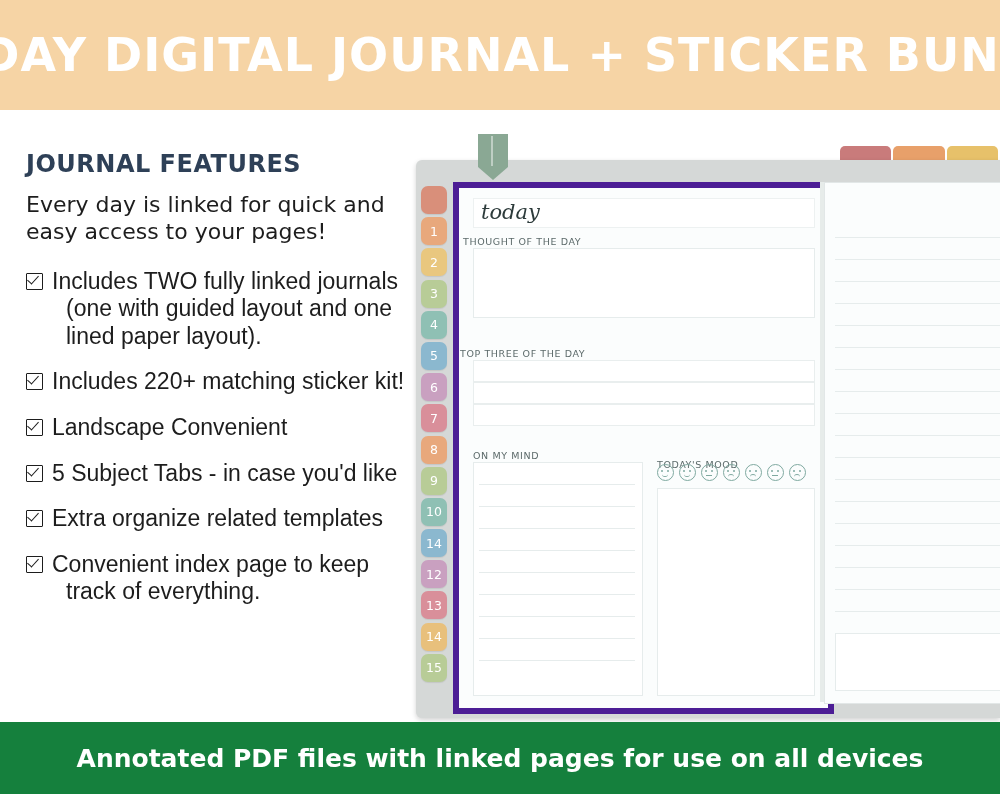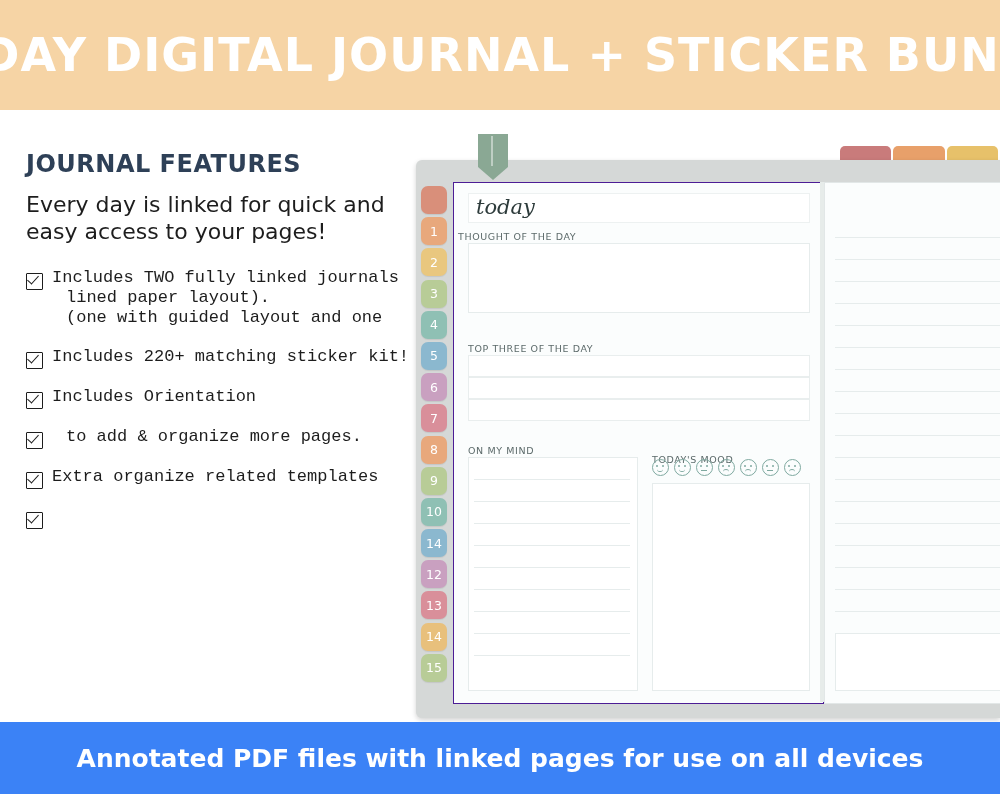--- a/index.html
+++ b/index.html
@@ -22,21 +22,21 @@
     letter-spacing:1px;
     font-weight:bold;
     font-family:"DejaVu Sans", sans-serif;
     text-align:center;
     white-space:nowrap;
   }
 
   
   .bottom-banner{
     position:absolute;left:0;bottom:0;width:1000px;height:72px;
-    background:#3b82f6;
+    background:#15803d;
     display:flex;align-items:center;justify-content:center;
   }
   .bottom-banner .text{
     color:#ffffff;font-size:25px;font-weight:bold;
     font-family:"DejaVu Sans", sans-serif;
     text-align:center;
   }
 
   
   .features{
@@ -72,24 +72,24 @@
   }
   .checkbox:after{
     content:"";
     position:absolute;left:3px;top:-1px;
     width:5px;height:10px;
     border:solid #1d1d1d;
     border-width:0 1.8px 1.8px 0;
     transform:rotate(42deg);
   }
   .feature-text{
-    font-size:17px;
+    font-size:23px;
     line-height:1.2;
     color:#1d1d1d;
-    font-family:Liberation Mono, monospace;
+    font-family:Liberation Sans, sans-serif;
   }
   .feature-text .cont{display:block;padding-left:14px;}
 
   
   .journal{
     position:absolute;left:416px;top:146px;width:584px;height:572px;
   }
   .tab-row{
     position:absolute;right:0;top:0;height:22px;width:160px;display:flex;
   }
@@ -97,21 +97,21 @@
 
   .binder{
     position:absolute;left:0;top:14px;width:584px;height:558px;
     background:#d5d8d7;
     border-radius:6px 0 0 6px;
     box-shadow:0 2px 5px rgba(0,0,0,.18);
   }
   .page-left{
     position:absolute;left:37px;top:22px;width:369px;height:520px;
     background:#fbfdfd;
-    border:1px solid #4c1d95;
+    border:6px solid #4c1d95;
   }
   .page-right{
     position:absolute;left:408px;top:22px;width:176px;height:520px;
     background:#fbfdfd;
     border:1px solid #e2e7e7;border-right:none;
   }
   .spine{
     position:absolute;left:404px;top:22px;width:5px;height:520px;
     background:#e7ecea;
   }
@@ -198,50 +198,54 @@
   </div>
 
   <div class="features">
     <h1>JOURNAL FEATURES</h1>
     <p class="lede">Every day is linked for quick and easy access to your pages!</p>
 
     <div class="feature-item">
       <span class="checkbox"></span>
       <span class="feature-text">
         <span>Includes TWO fully linked journals</span>
+        <span class="cont">(one with guided layout and one</span>
         <span class="cont">lined paper layout).</span>
-        <span class="cont">(one with guided layout and one</span>
       </span>
     </div>
 
     <div class="feature-item">
       <span class="checkbox"></span>
       <span class="feature-text">Includes 220+ matching sticker kit!</span>
     </div>
 
     <div class="feature-item">
       <span class="checkbox"></span>
-      <span class="feature-text">Includes Orientation</span>
+      <span class="feature-text">Landscape Convenient</span>
     </div>
 
     <div class="feature-item">
       <span class="checkbox"></span>
       <span class="feature-text">
-        <span class="cont">to add &amp; organize more pages.</span>
+        <span>5 Subject Tabs - in case you'd like</span>
       </span>
     </div>
 
     <div class="feature-item">
       <span class="checkbox"></span>
       <span class="feature-text">Extra organize related templates</span>
     </div>
 
 
     <div class="feature-item">
       <span class="checkbox"></span>
+      <span class="feature-text">
+        <span>Convenient index page to keep</span>
+        <span class="cont">track of everything.</span>
+      </span>
     </div>
   </div>
 
   <div class="journal">
 
     <div class="tab-row">
       <div class="t" style="background:#c97b7b"></div>
       <div class="t" style="background:#e8a06a"></div>
       <div class="t" style="background:#e7c16a"></div>
     </div>
@@ -269,21 +273,21 @@
         <div class="idx" style="background:#b8cc97">15</div>
       </div>
 
       <div class="page-left">
         <div class="today-head"></div>
         <div class="today-word">today</div>
 
         <div class="sec-label" style="left:4px;top:48px;">THOUGHT OF THE DAY</div>
         <div class="box" style="left:14px;top:60px;width:340px;height:68px;"></div>
 
-        <div class="sec-label" style="left:14px;top:160px;">TOP THREE OF THE DAY</div>
+        <div class="sec-label" style="left:1px;top:160px;">TOP THREE OF THE DAY</div>
         <div class="linerow" style="left:14px;top:172px;width:340px;"></div>
         <div class="linerow" style="left:14px;top:194px;width:340px;"></div>
         <div class="linerow" style="left:14px;top:216px;width:340px;"></div>
 
         <div class="sec-label" style="left:14px;top:262px;">ON MY MIND</div>
         <div class="box" style="left:14px;top:274px;width:168px;height:232px;"></div>
         <div class="thin-line" style="left:20px;top:296px;width:156px;"></div>
         <div class="thin-line" style="left:20px;top:318px;width:156px;"></div>
         <div class="thin-line" style="left:20px;top:340px;width:156px;"></div>
         <div class="thin-line" style="left:20px;top:362px;width:156px;"></div>

